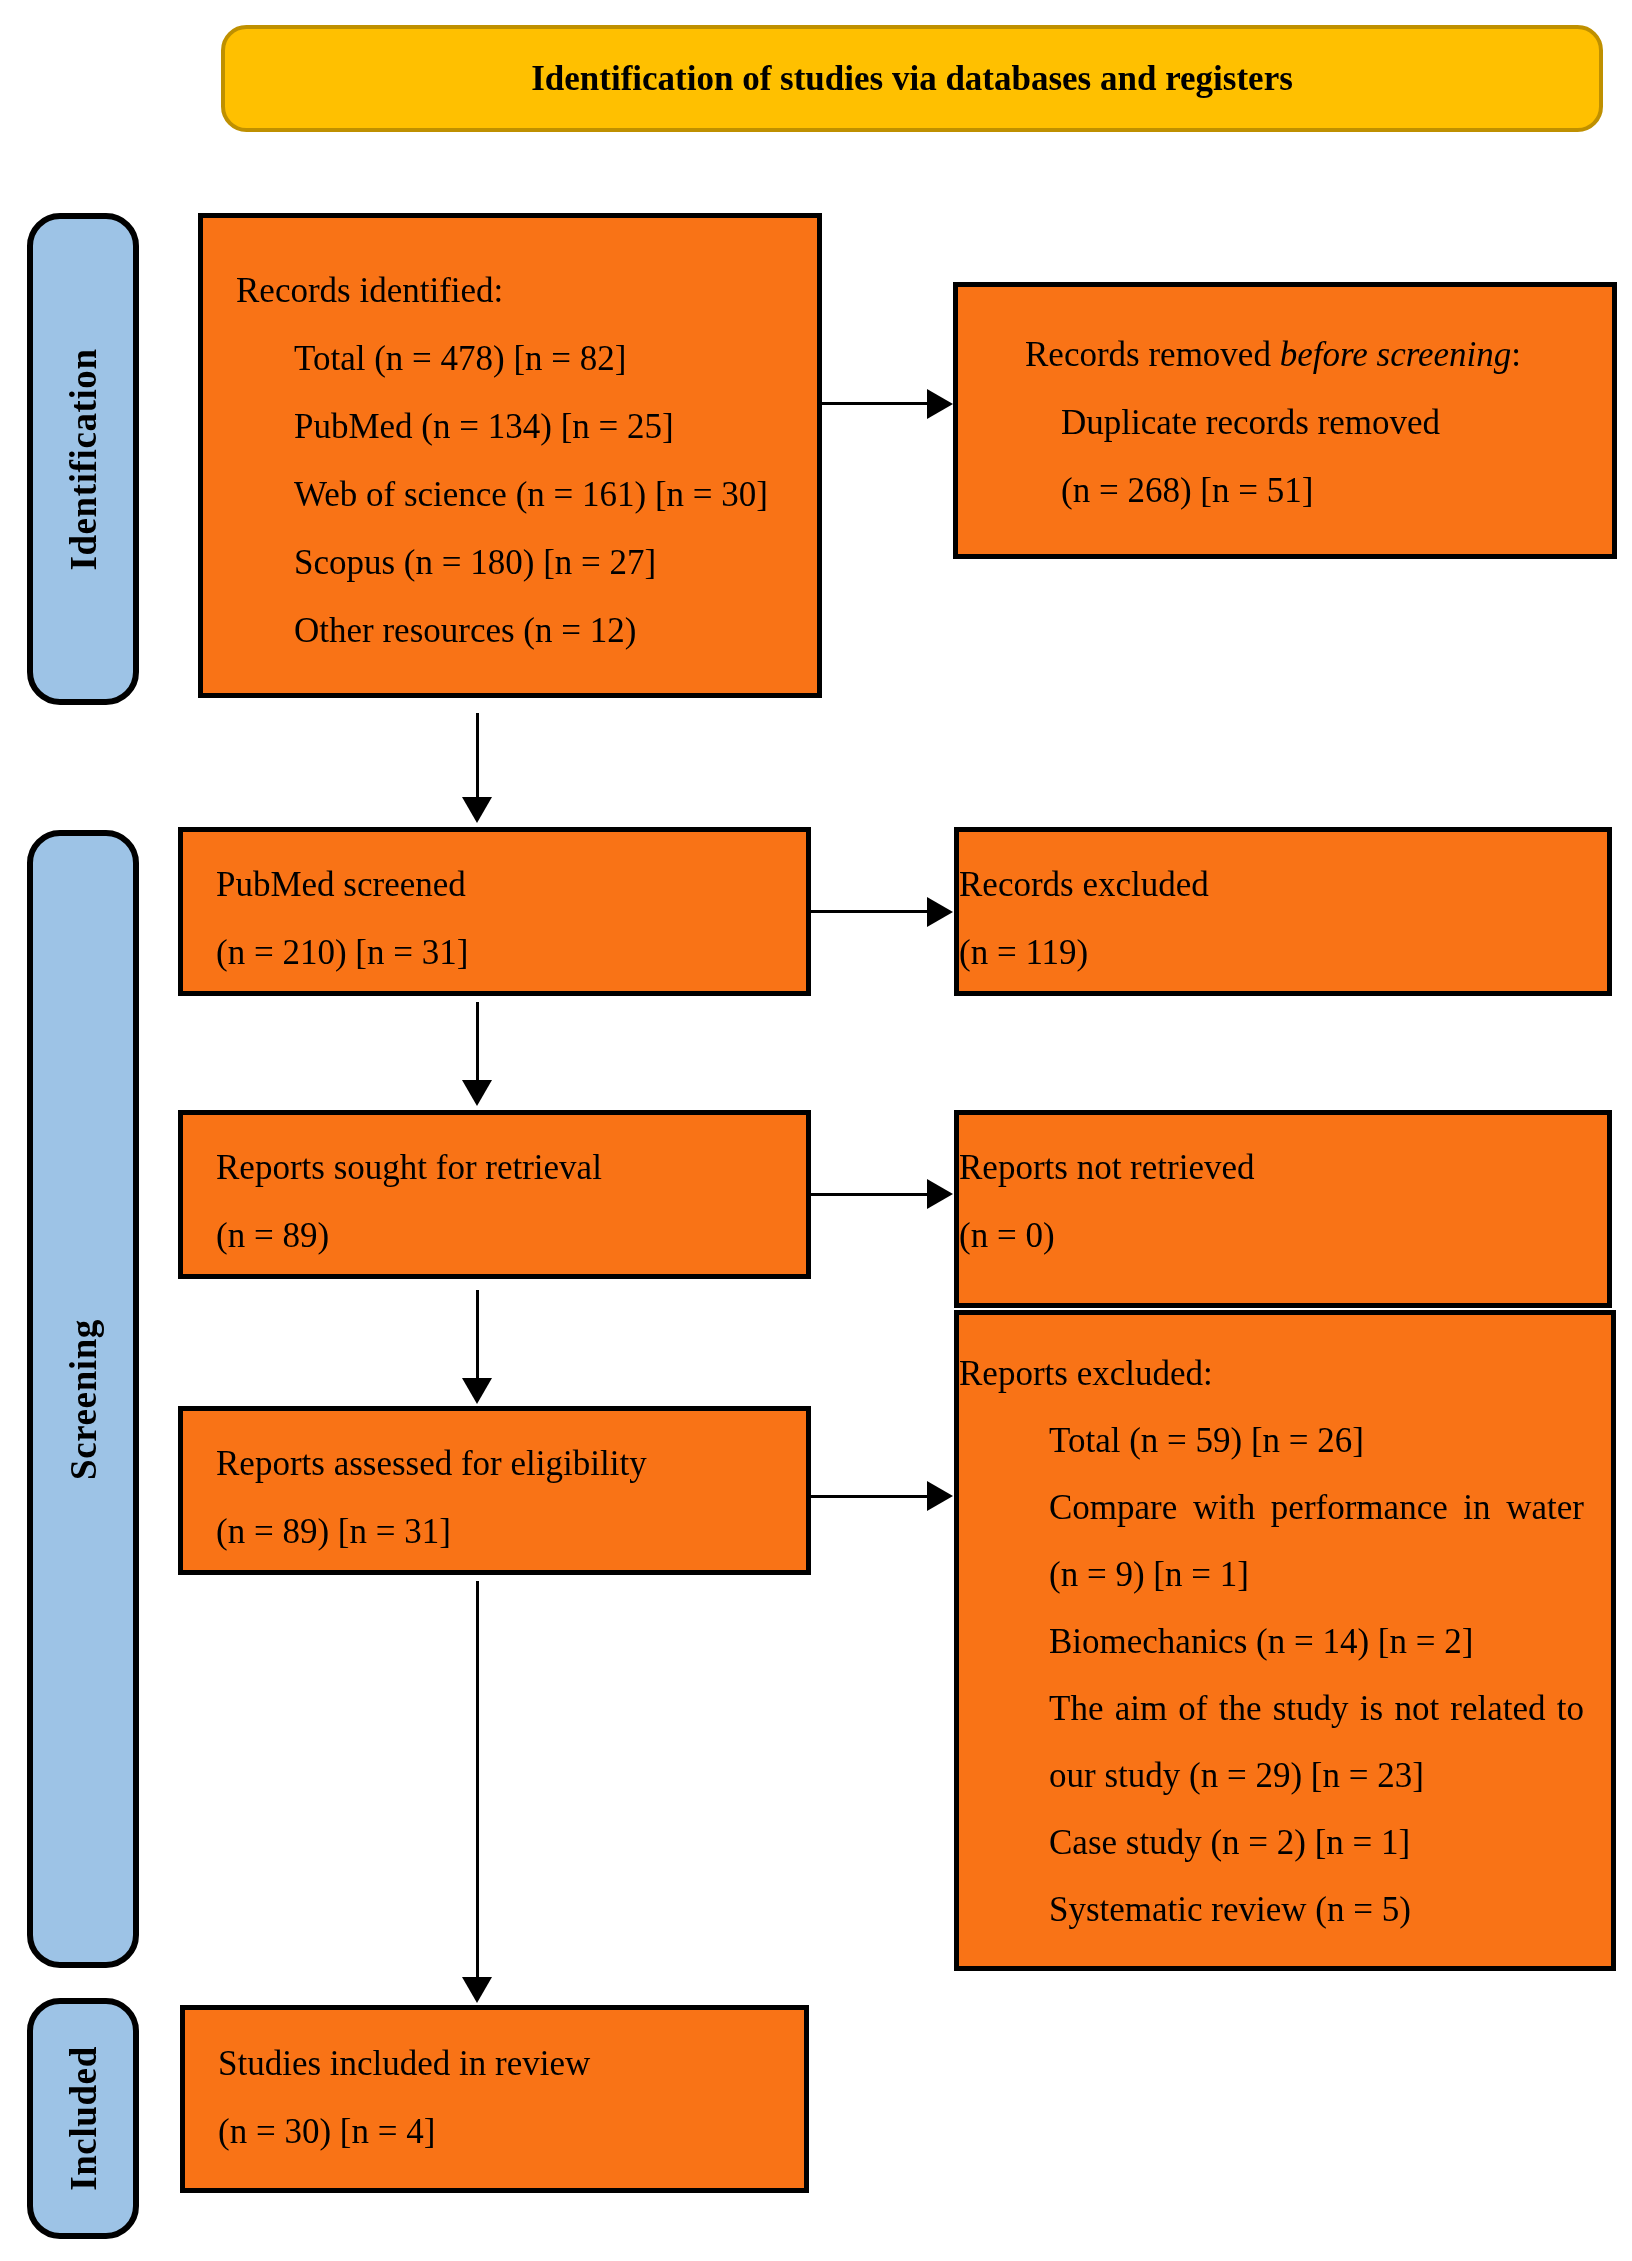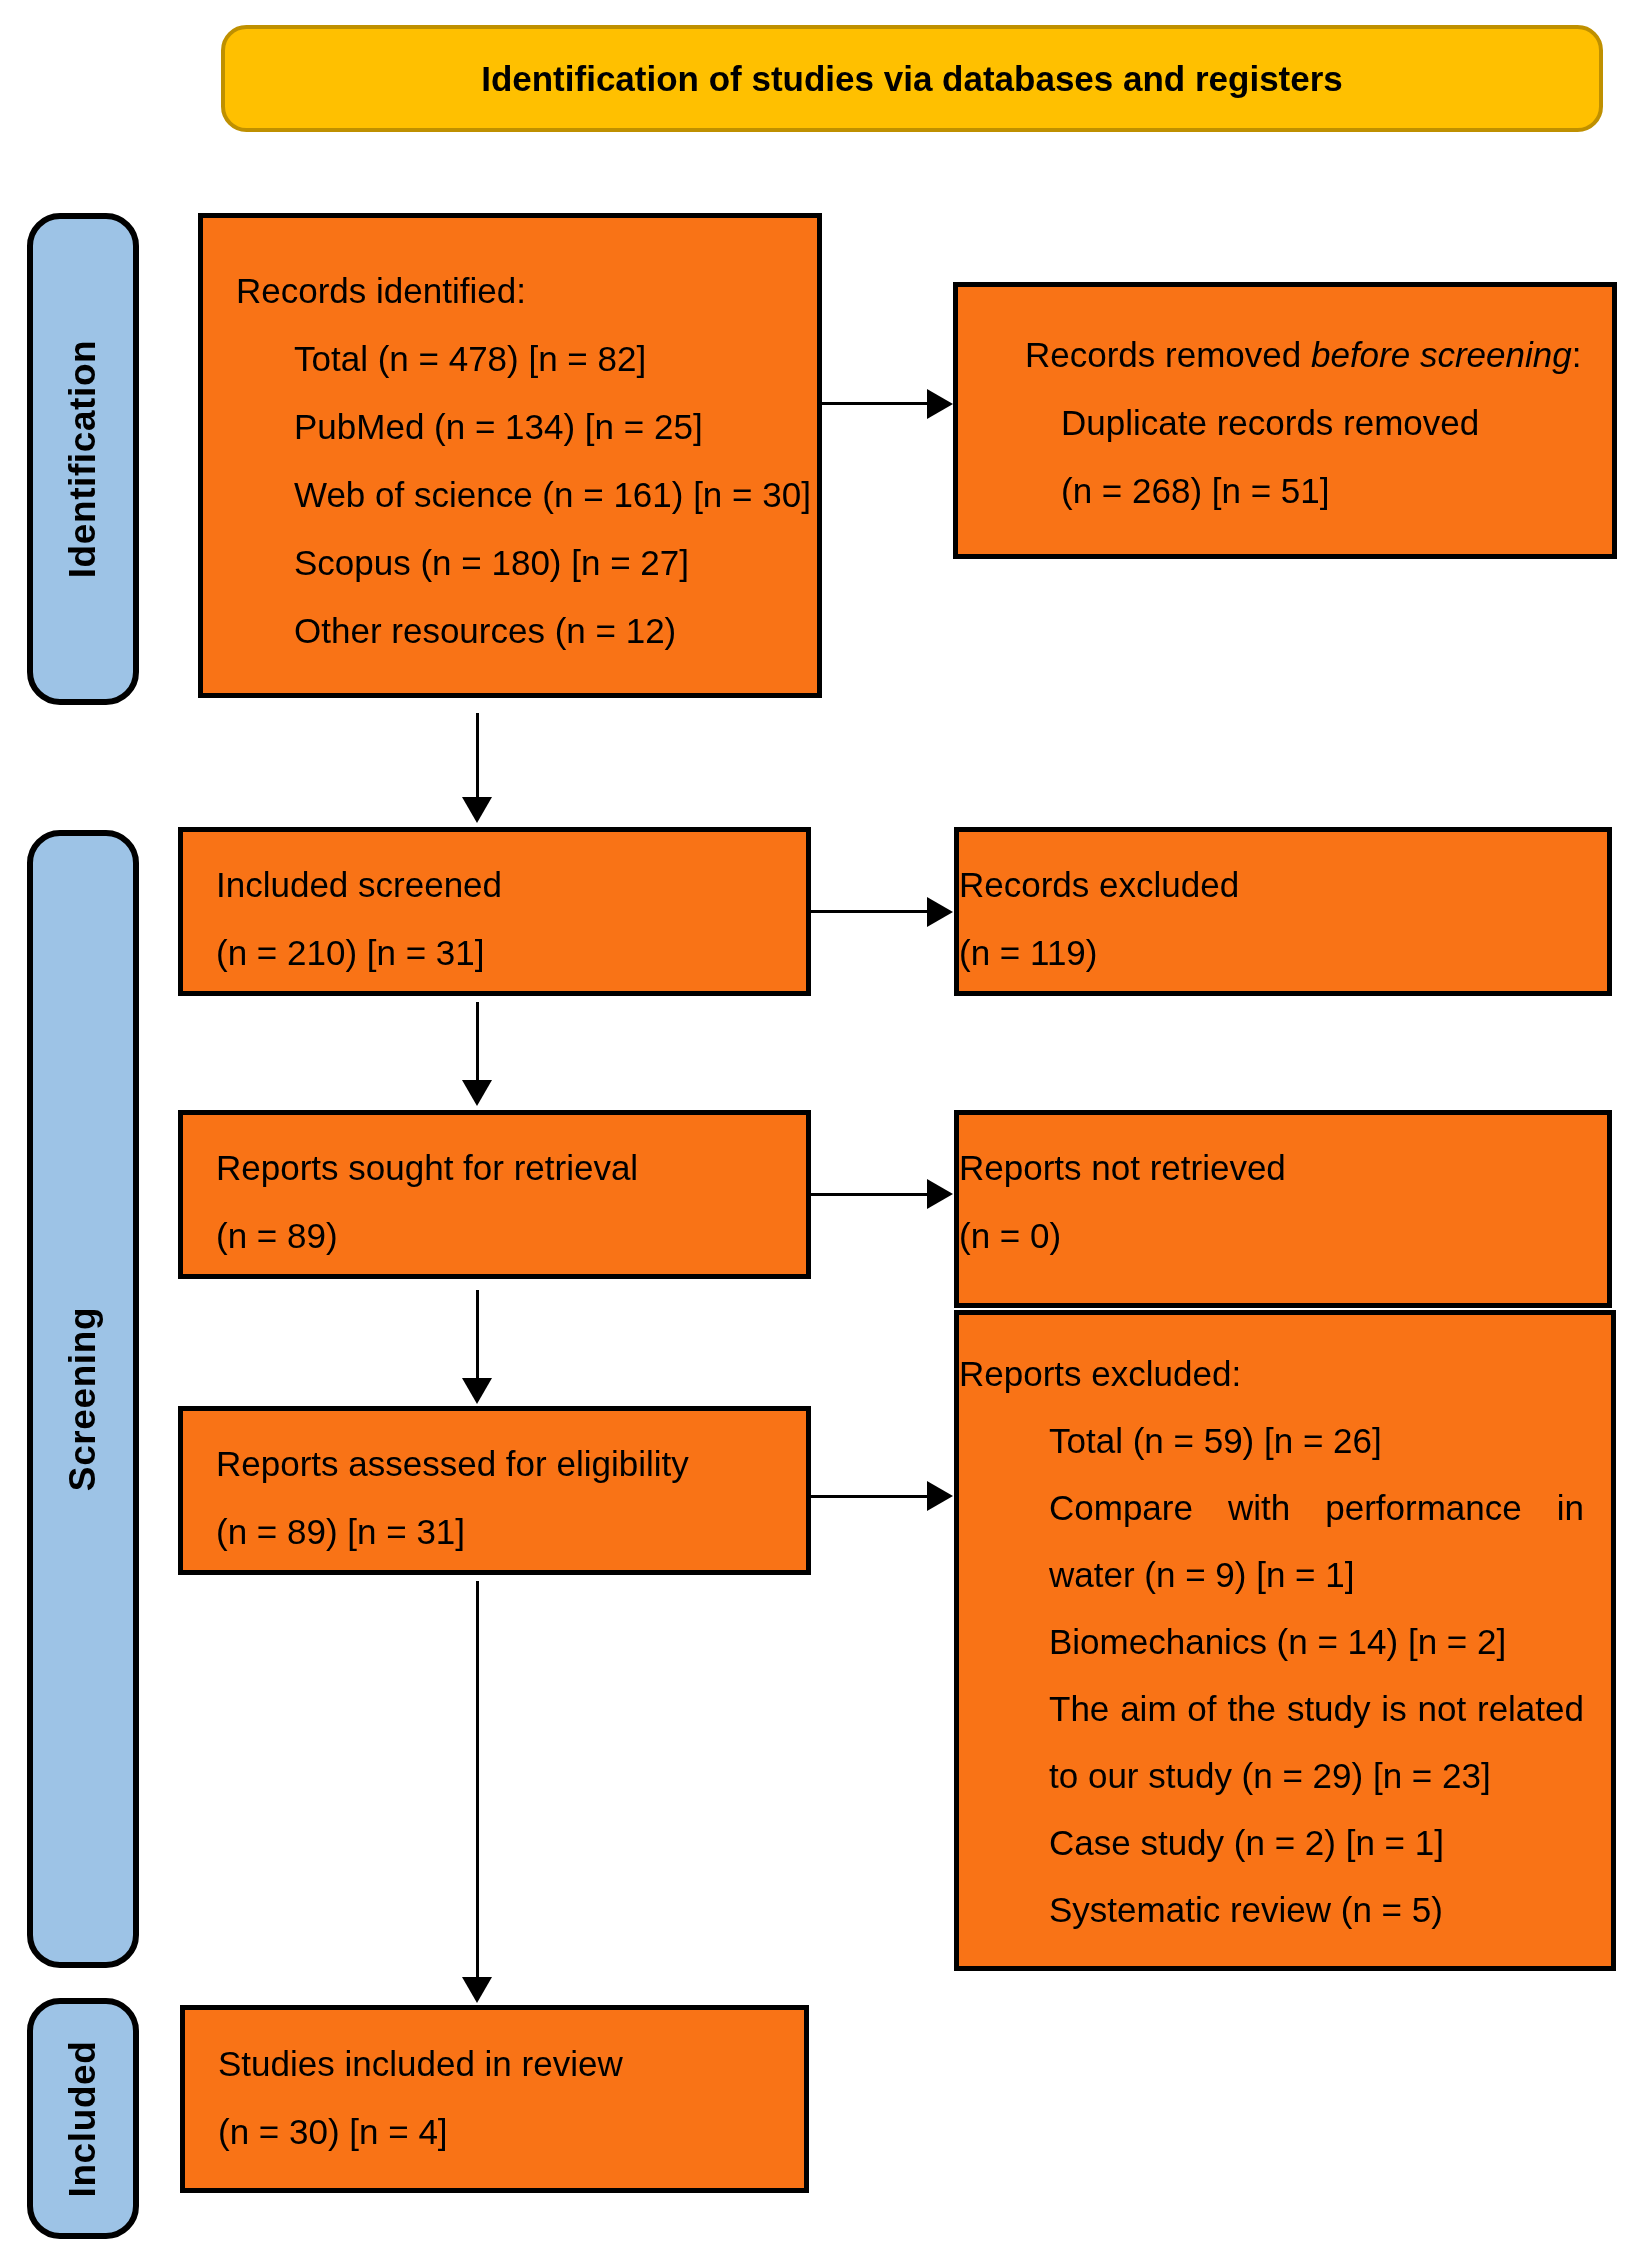--- a/index.html
+++ b/index.html
@@ -1,21 +1,21 @@
 <!DOCTYPE html>
 <html lang="en" style="font-size:9px"><head>
 <meta charset="utf-8">
 <style>
   html,body{margin:0;padding:0;background:#ffffff;}
   #canvas{
     position:relative;
     width:1633px;
     height:2261px;
     background:#ffffff;
-    font-family:Liberation Sans, sans-serif;
+    font-family:Liberation Serif, serif;
     color:#000;
   }
   
   .banner{
     position:absolute;
     box-sizing:border-box;
     display:flex;align-items:center;justify-content:center;
     border-radius:25.4px;
     font-weight:bold;
     font-size:35px;
@@ -95,21 +95,21 @@
   <div class="box" style="left:953px;top:282px;width:664px;height:277px;">
     <div class="pad" style="top:34px;">
       <div style="padding-left:67px;" class="nowrap"><span>Records removed </span><em>before screening</em><span>:</span></div>
       <div style="padding-left:103px;" class="nowrap">Duplicate records removed</div>
       <div style="padding-left:103px;" class="nowrap">(n = 268) [n = 51]</div>
     </div>
   </div>
 
   <div class="box" style="left:178px;top:827px;width:633px;height:169px;">
     <div class="pad" style="top:18.6px;">
-      <div class="t-title nowrap">Included screened</div>
+      <div class="t-title nowrap">PubMed screened</div>
       <div class="t-title nowrap">(n = 210) [n = 31]</div>
     </div>
   </div>
 
   <div class="box" style="left:954px;top:827px;width:658px;height:169px;">
     <div class="pad" style="top:18.6px;">
       <div class="r-title nowrap">Records excluded</div>
       <div class="r-title nowrap">(n = 119)</div>
     </div>
   </div>

